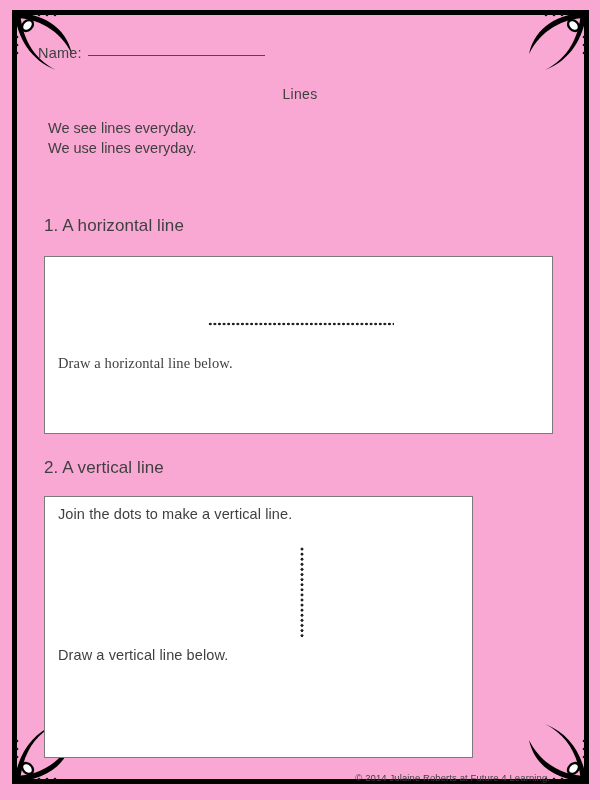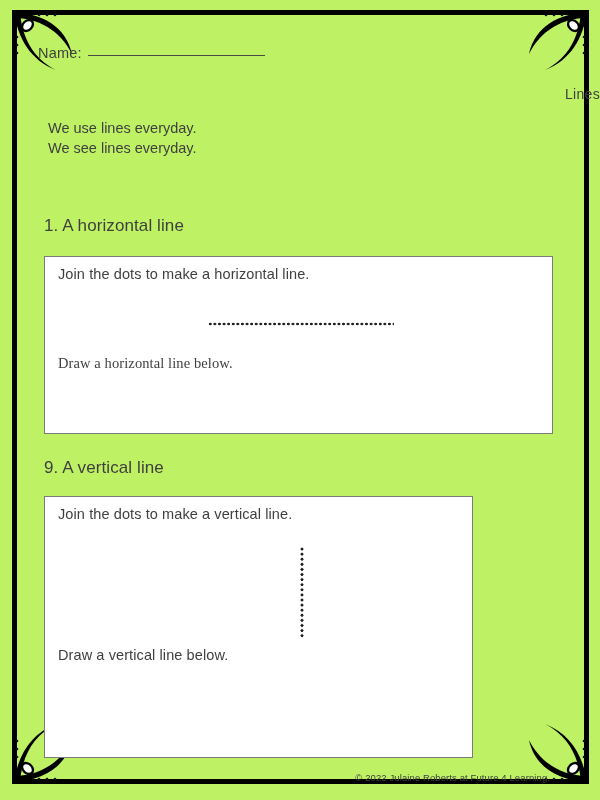--- a/index.html
+++ b/index.html
@@ -15,21 +15,21 @@
     font-family: "Liberation Sans", sans-serif;
     color: #3a3a3a;
     overflow: hidden;
   }
 
   
   #page {
     position: absolute;
     left: 0; top: 0;
     width: 600px; height: 800px;
-    background: #bef264;
+    background: #f9a8d4;
   }
   .frame-border {
     position: absolute;
     background: #000000;
   }
   .frame-top    { left: 12px;  top: 10px;   width: 577px; height: 5px; }
   .frame-bottom { left: 12px;  top: 779px;  width: 577px; height: 5px; }
   .frame-left   { left: 12px;  top: 10px;   width: 5px;   height: 774px; }
   .frame-right  { left: 584px; top: 10px;   width: 5px;   height: 774px; }
 
@@ -73,21 +73,21 @@
     top: -2px;
   }
   .rule-name { width: 177px; }
   .rule-date { width: 180px; }
 
   
   .title {
     position: absolute;
     left: 0; right: 0;
     top: 86px;
-    text-align: right;
+    text-align: center;
     font-size: 14px;
     color: #3f3f3f;
     letter-spacing: 0.3px;
   }
 
   
   .intro {
     position: absolute;
     left: 48px;
     top: 118px;
@@ -233,34 +233,33 @@
   <div class="hdr-row">
     <div class="field field-name">
       <span class="field-label">Name:</span>
       <span class="field-rule rule-name"></span>
     </div>
   </div>
 
   <div class="title">Lines</div>
 
   <div class="intro">
+    <div>We see lines everyday.</div>
     <div>We use lines everyday.</div>
-    <div>We see lines everyday.</div>
     <div class="spacer"></div>
   </div>
 
   <div class="sec-heading sec-heading-1">1. A horizontal line</div>
   <div class="exbox exbox-1">
-    <div class="ex-line b1-prompt">Join the dots to make a horizontal line.</div>
     <div class="dots-h"></div>
     <div class="ex-line b1-draw">Draw a horizontal line below.</div>
   </div>
 
-  <div class="sec-heading sec-heading-2">9. A vertical line</div>
+  <div class="sec-heading sec-heading-2">2. A vertical line</div>
   <div class="exbox exbox-2">
     <div class="ex-line b2-prompt">Join the dots to make a vertical line.</div>
     <div class="dots-v"></div>
     <div class="ex-line b2-draw">Draw a vertical line below.</div>
   </div>
 
-  <div class="footer">© 2022 Julaine Roberts at Future 4 Learning.</div>
+  <div class="footer">© 2014 Julaine Roberts at Future 4 Learning.</div>
 
 </div>
 
 </body></html>

